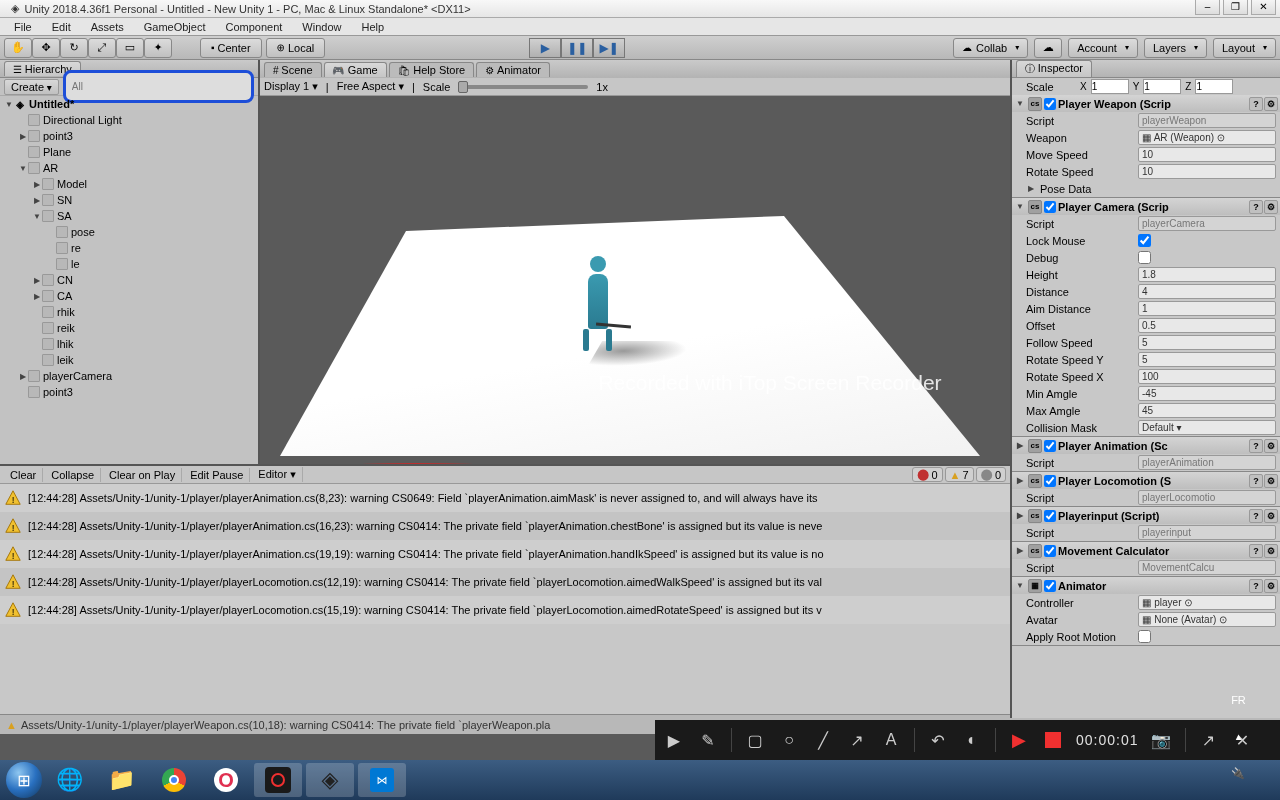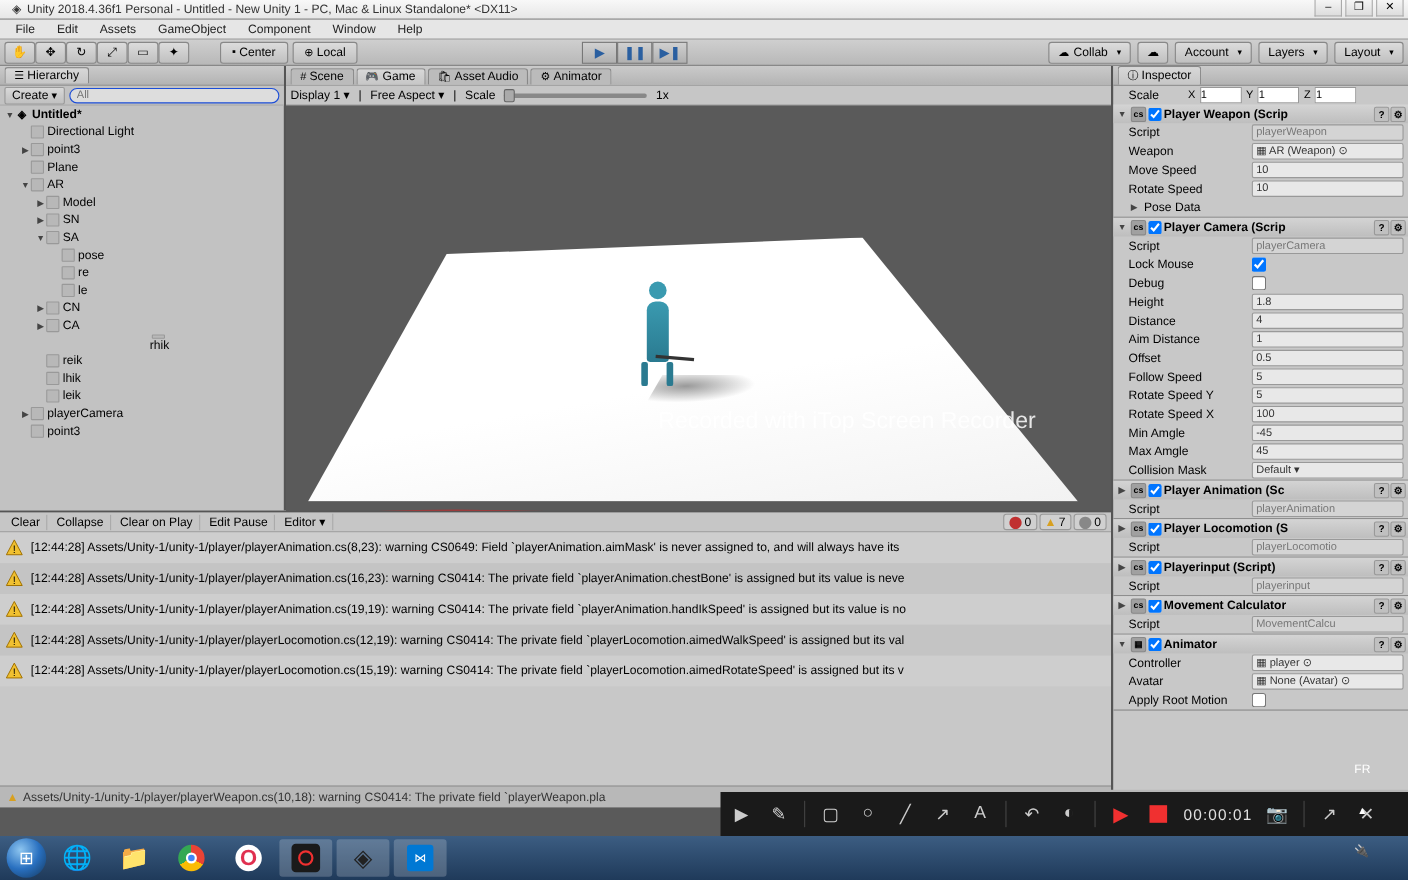--- a/index.html
+++ b/index.html
@@ -26,21 +26,21 @@
 .dropdown-btn { height: 20px; padding: 0 8px; background: linear-gradient(#dcdcdc,#c0c0c0); border: 1px solid #888; border-radius: 3px; display: inline-flex; align-items: center; font-size: 10px; cursor: pointer; gap: 4px; }
 .dropdown-btn::after { content: '▾'; font-size: 8px; margin-left: 4px; }
 
 
 .main-layout { display: flex; height: 404px; }
 .hierarchy { width: 260px; background: #c2c2c2; border-right: 2px solid #555; display: flex; flex-direction: column; }
 .panel-tab { height: 18px; background: linear-gradient(#cacaca,#b3b3b3); border-bottom: 1px solid #888; display: flex; align-items: center; }
 .tab-active { background: linear-gradient(#d8d8d8,#c6c6c6); border: 1px solid #888; border-bottom: none; padding: 1px 8px; font-size: 10px; border-radius: 3px 3px 0 0; margin-left: 4px; }
 .panel-sub { height: 18px; background: #c2c2c2; display: flex; align-items: center; padding: 0 4px; gap: 4px; border-bottom: 1px solid #aaa; }
 .small-btn { padding: 1px 6px; background: linear-gradient(#d8d8d8,#c0c0c0); border: 1px solid #999; border-radius: 2px; font-size: 10px; cursor: pointer; }
-.search { flex: 1; height: 14px; border: 1px solid #1d4ed8; border-radius: 8px; padding: 0 6px; font-size: 10px; background: #ddd; }
+.search { flex: 1; height: 33px; border: 3px solid #1d4ed8; border-radius: 8px; padding: 0 6px; font-size: 10px; background: #ddd; }
 .tree { flex: 1; overflow: auto; font-size: 11px; }
 .tree-item { display: flex; align-items: center; height: 16px; padding-left: 4px; cursor: pointer; }
 .tri { display: inline-block; width: 10px; text-align: center; font-size: 8px; color: #444; }
 .cube-ico { display: inline-block; width: 12px; height: 12px; background: #b8b8b8; border-radius: 1px; margin-right: 3px; border: 1px solid #999; }
 .scene-ico { width: 12px; height: 12px; display: inline-flex; margin-right: 3px; align-items:center; justify-content:center; font-size:10px; }
 
 
 .center { flex: 1; display: flex; flex-direction: column; background: #393939; }
 .center-tabs { height: 18px; background: linear-gradient(#cacaca,#b3b3b3); display: flex; align-items: center; padding-left: 4px; gap: 2px; }
 .ctab { padding: 1px 8px; font-size: 10px; border: 1px solid #888; border-bottom: none; border-radius: 3px 3px 0 0; background: #bbb; cursor: pointer; }
@@ -230,21 +230,21 @@
         <div class="tree-item" style="padding-left: 32px;">
           <span class="tri">▶</span>
           <span class="cube-ico"></span>
           <span>CN</span>
         </div>
         <div class="tree-item" style="padding-left: 32px;">
           <span class="tri">▶</span>
           <span class="cube-ico"></span>
           <span>CA</span>
         </div>
-        <div class="tree-item" style="padding-left: 32px; flex-direction: column;">
+        <div class="tree-item" style="padding-left: 32px;">
           <span class="tri"></span>
           <span class="cube-ico"></span>
           <span>rhik</span>
         </div>
         <div class="tree-item" style="padding-left: 32px;">
           <span class="tri"></span>
           <span class="cube-ico"></span>
           <span>reik</span>
         </div>
         <div class="tree-item" style="padding-left: 32px;">
@@ -267,21 +267,21 @@
           <span class="cube-ico"></span>
           <span>point3</span>
         </div>
       </div>
   </div>
 
   <div class="center">
     <div class="center-tabs">
       <div class="ctab"># <span>Scene</span></div>
       <div class="ctab active">🎮 <span>Game</span></div>
-      <div class="ctab">🛍 <span>Asset Audio</span></div>
+      <div class="ctab">🛍 <span>Help Store</span></div>
       <div class="ctab">⚙ <span>Animator</span></div>
     </div>
     <div class="center-sub">
       <span><span>Display 1</span> ▾</span>
       <span>|</span>
       <span><span>Free Aspect</span> ▾</span>
       <span>|</span>
       <span>Scale</span>
       <div style="width:130px;height:4px;background:#888;border-radius:2px;position:relative;">
           <div style="position:absolute;left:0;top:-4px;width:10px;height:12px;background:#aaa;border:1px solid #666;border-radius:2px;"></div>

